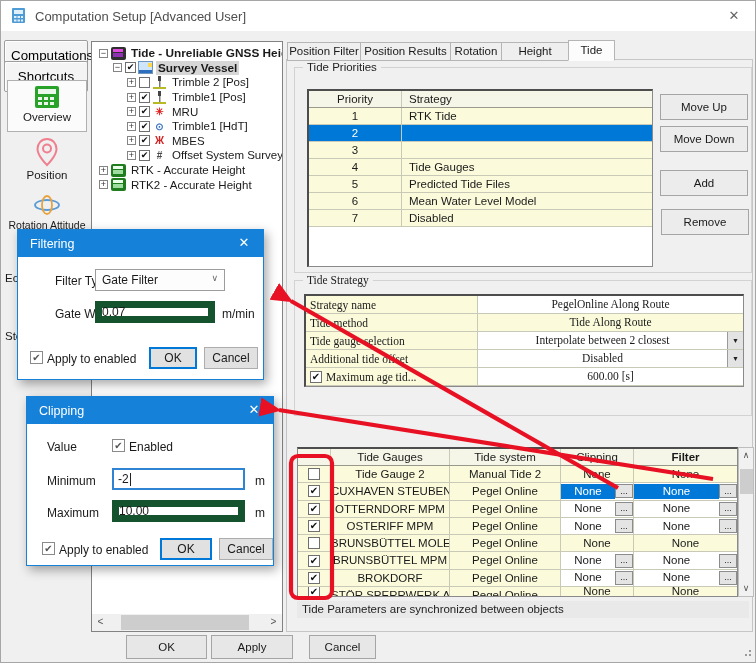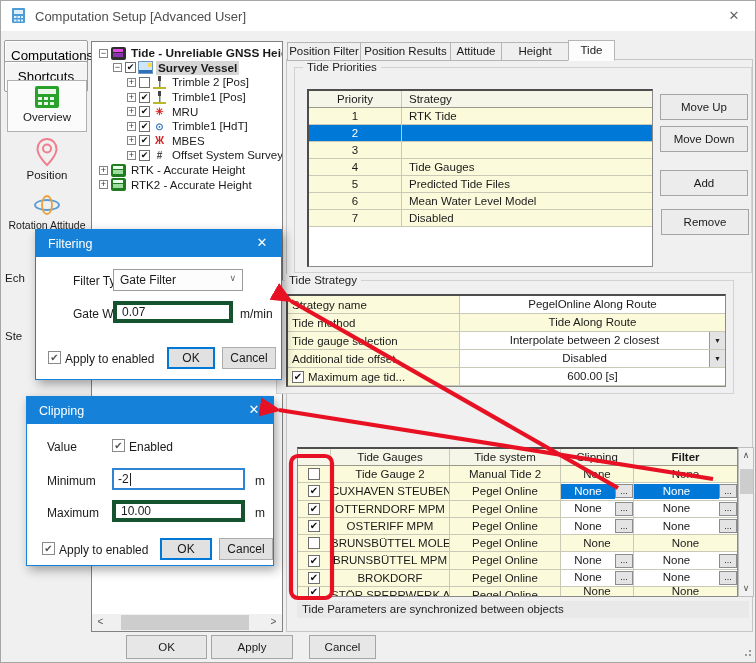--- a/index.html
+++ b/index.html
@@ -63,21 +63,21 @@
   .tab{height:19px;background:#efefef;border:1px solid #b5b5b5;margin-right:-1px;text-align:center;line-height:17px;
     white-space:nowrap;overflow:hidden;}
   .tab:nth-child(1){width:74px;}.tab:nth-child(2){width:91px;}.tab:nth-child(3){width:52px;}
   .tab:nth-child(4){width:68px;}.tab:nth-child(5){width:47px;}
   .tab[data-state="sel"]{height:21px;background:#fcfcfc;border-bottom:1px solid #fcfcfc;line-height:19px;}
 
   
   .group{border:1px solid #d2d2d2;background:#f0f0f0;}
   .legend{position:absolute;top:-7px;left:8px;background:#f0f0f0;padding:0 4px;font-size:11.5px;color:#222;}
   #group-priorities{left:293px;top:66px;width:458px;height:206px;}
-  #group-strategy{left:275px;top:279px;width:458px;height:114px;}
+  #group-strategy{left:293px;top:279px;width:458px;height:136px;font-family:Liberation Serif, serif;}
 
   
   .ptable{position:absolute;left:12px;top:21px;width:346px;height:178px;background:#fff;
     border:1px solid #8a8a8a;border-top:2px solid #4d4d4d;border-left:2px solid #4d4d4d;
     display:flex;flex-direction:column;overflow:hidden;}
   .phead{display:flex;height:17px;background:#f6f6e8;border-bottom:1px solid #98988c;flex:none;}
   .prow{display:flex;height:17px;flex:none;background:#fbfbdc;border-bottom:1px solid #c9c9b8;}
   .prow[data-state="sel"]{background:#0078d7;color:#fff;}
   .pn{width:93px;flex:none;border-right:1px solid #c9c9b8;text-align:center;line-height:16px;}
   .ps{flex:1;padding-left:7px;line-height:16px;white-space:nowrap;overflow:hidden;}
@@ -133,28 +133,28 @@
   
   .fbtn{position:absolute;top:634px;height:24px;background:#e7e7e7;border:1px solid #a5a5a5;
     font-family:"Liberation Sans",sans-serif;font-size:11.5px;color:#1a1a1a;}
   .grip{right:3px;bottom:3px;width:10px;height:10px;
     background:radial-gradient(circle at 8px 2px,#9a9a9a 1.1px,transparent 1.3px),
     radial-gradient(circle at 8px 6px,#9a9a9a 1.1px,transparent 1.3px),
     radial-gradient(circle at 4px 6px,#9a9a9a 1.1px,transparent 1.3px);}
 
   
   .dlg{position:absolute;background:#fff;border:1px solid #1581d9;box-shadow:3px 4px 10px rgba(0,0,0,.35);z-index:40;font-size:12px;}
-  #dlg-filtering{left:34px;top:228px;width:247px;height:151px;}
+  #dlg-filtering{left:16px;top:228px;width:247px;height:151px;}
   #dlg-clipping{left:25px;top:395px;width:248px;height:170px;}
   .dlg-title{height:27px;background:#1581d9;color:#fff;font-size:12.5px;display:flex;align-items:center;padding-left:12px;}
   .dlg-close{position:absolute;right:11px;top:5px;width:16px;height:16px;color:#fff;font-size:13px;text-align:center;line-height:16px;}
   .dlg .lbl{position:absolute;color:#1a1a1a;white-space:nowrap;}
   .combo{position:absolute;background:#fdfdfd;border:1px solid #9c9c9c;display:flex;align-items:center;padding-left:6px;}
   .combo .chev{position:absolute;right:6px;top:3px;color:#666;font-size:9px;}
-  .input{position:absolute;background:#fff;border:4px solid #14532d;display:flex;align-items:center;padding-left:5px;}
+  .input{position:absolute;background:#fff;border:7px solid #14532d;display:flex;align-items:center;}
   .input.focused{border:2px solid #2f83d3;padding-left:4px;}
   .input.caret::after{content:"";width:1px;height:13px;background:#222;margin-left:1px;}
   .dchk{position:absolute;width:13px;height:13px;border:1px solid #8a8a8a;background:#fff;
     display:inline-flex;align-items:center;justify-content:center;}
   .dchk i{font-style:normal;font-size:10px;color:#555;}
   .dbtn{position:absolute;background:#e1e1e1;border:1px solid #adadad;font-family:"Liberation Sans",sans-serif;font-size:12px;color:#1a1a1a;}
   .dbtn.focusd{border:2px solid #0078d7;}
 
   
   .anno{position:absolute;left:0;top:0;z-index:100;pointer-events:none;}
@@ -312,21 +312,21 @@
     <span class="hs-arrow">&gt;</span>
   </div>
 
   <div class="abs pageframe"></div>
   <div class="abs tabs">
 
       <div class="tab">Position Filter</div>
 
       <div class="tab">Position Results</div>
 
-      <div class="tab">Attitude</div>
+      <div class="tab">Rotation</div>
 
       <div class="tab">Height</div>
 
       <div class="tab" data-state="sel">Tide</div>
 
   </div>
 
   <div class="abs group" id="group-priorities">
     <span class="legend">Tide Priorities</span>
     <div class="ptable">

